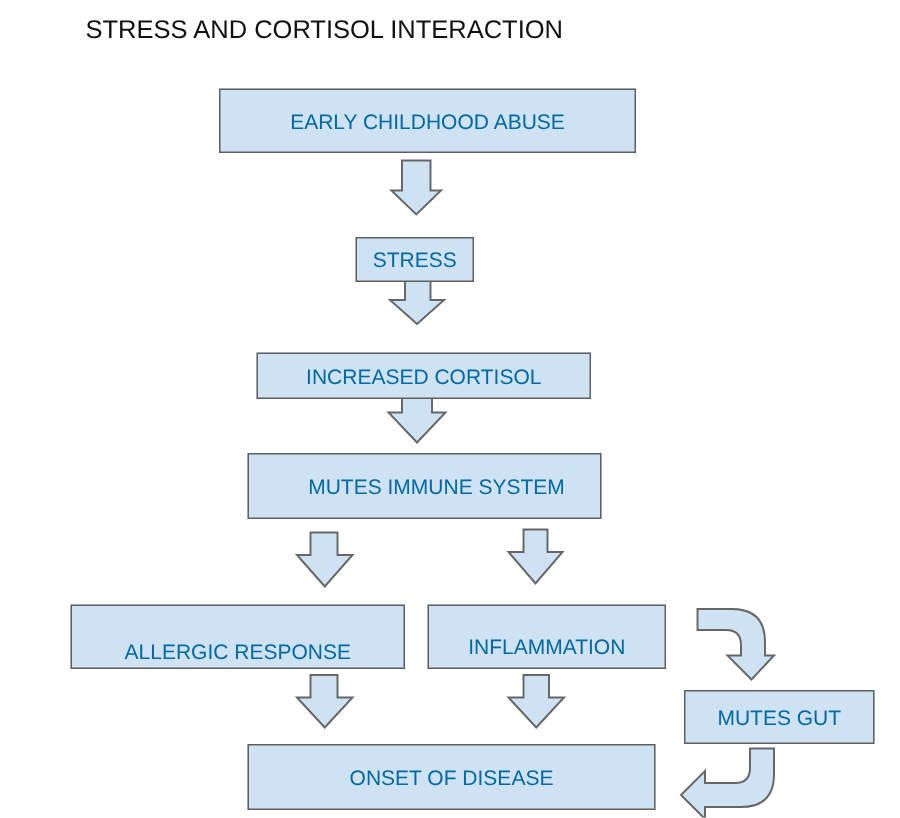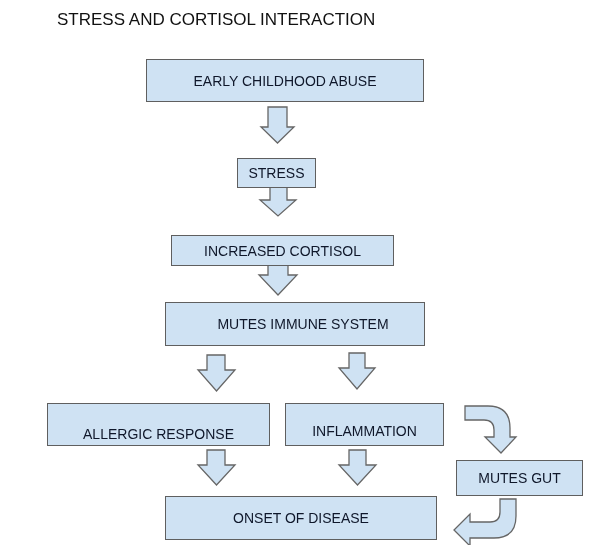--- a/index.html
+++ b/index.html
@@ -2,21 +2,21 @@
 <html><head>
   <meta charset="utf-8">
   <style>
     html, body { margin: 0; padding: 0; background: #ffffff; }
     body { width: 600px; height: 545px; position: relative; overflow: hidden;
            font-family: "Liberation Sans", sans-serif; color: #1a1a1a; }
     .title { position: absolute; left: 57px; top: 10px; font-size: 17px; letter-spacing: 0px;
              white-space: nowrap; color: #111; }
     .box { position: absolute; box-sizing: border-box; background: #cfe2f3;
            border: 1.5px solid #5f5f5f; display: flex; align-items: center; justify-content: center;
-           font-size: 14px; white-space: nowrap; color: #0f172a; }
+           font-size: 14px; white-space: nowrap; color: #0369a1; }
     .box span { display: block; }
     svg.arrows { position: absolute; left: 0; top: 0; width: 600px; height: 545px; pointer-events: none; }
     svg.arrows path { fill: #cfe2f3; stroke: #666666; stroke-width: 1.3; stroke-linejoin: miter; }
   </style>
 </head>
 <body>
 
 <div class="title">STRESS AND CORTISOL INTERACTION</div>
 
 <svg class="arrows" xmlns="http://www.w3.org/2000/svg">
@@ -39,21 +39,21 @@
 </div>
 
 <div class="box" style="left:237px; top:158px; width:79px; height:30px;">
   <span>STRESS</span>
 </div>
 
 <div class="box" style="left:171px; top:235px; width:223px; height:31px;">
   <span>INCREASED CORTISOL</span>
 </div>
 
-<div class="box" style="left:165px; top:302px; width:260px; height:44px; padding-left:16px;">
+<div class="box" style="left:165px; top:302px; width:236px; height:44px; padding-left:16px;">
   <span>MUTES IMMUNE SYSTEM</span>
 </div>
 
 <div class="box" style="left:47px; top:403px; width:223px; height:43px; padding-top:18px;">
   <span>ALLERGIC RESPONSE</span>
 </div>
 
 <div class="box" style="left:285px; top:403px; width:159px; height:43px; align-items:center; padding-top:13px;">
   <span>INFLAMMATION</span>
 </div>

